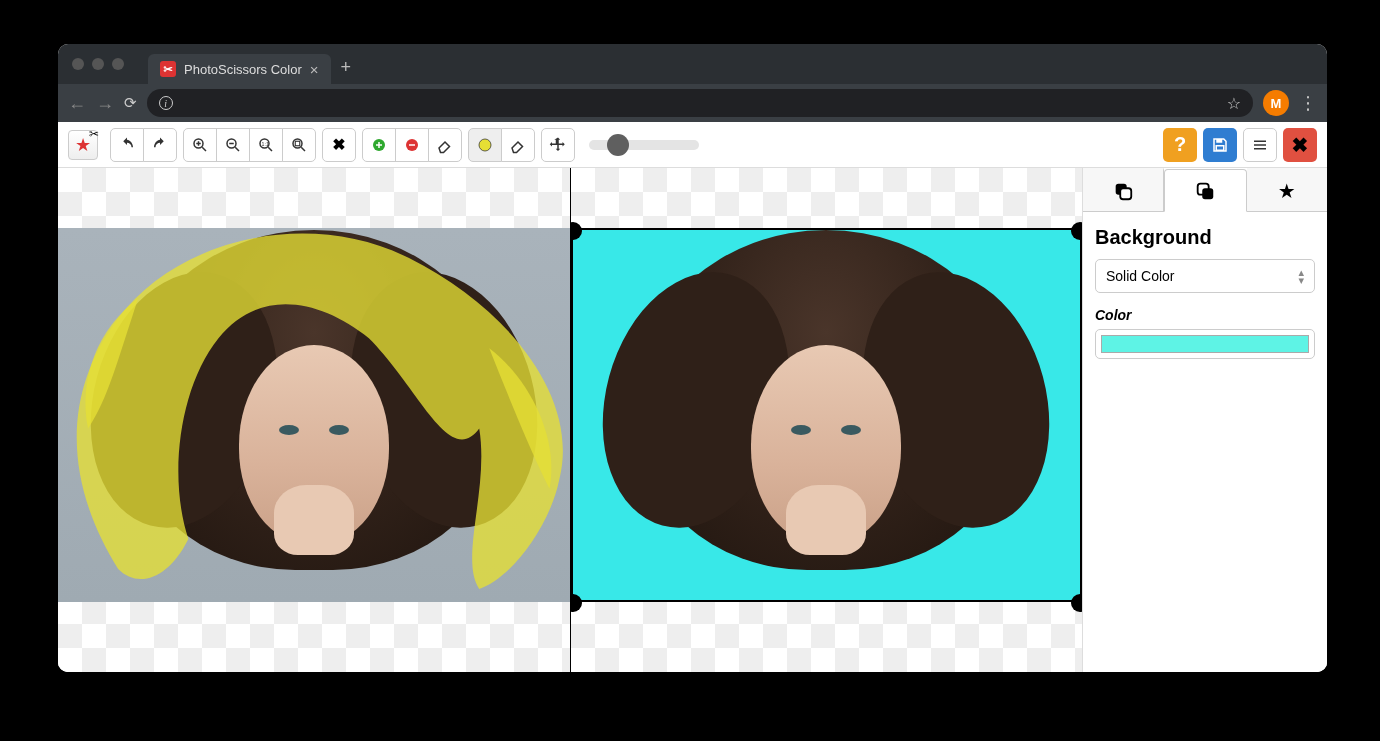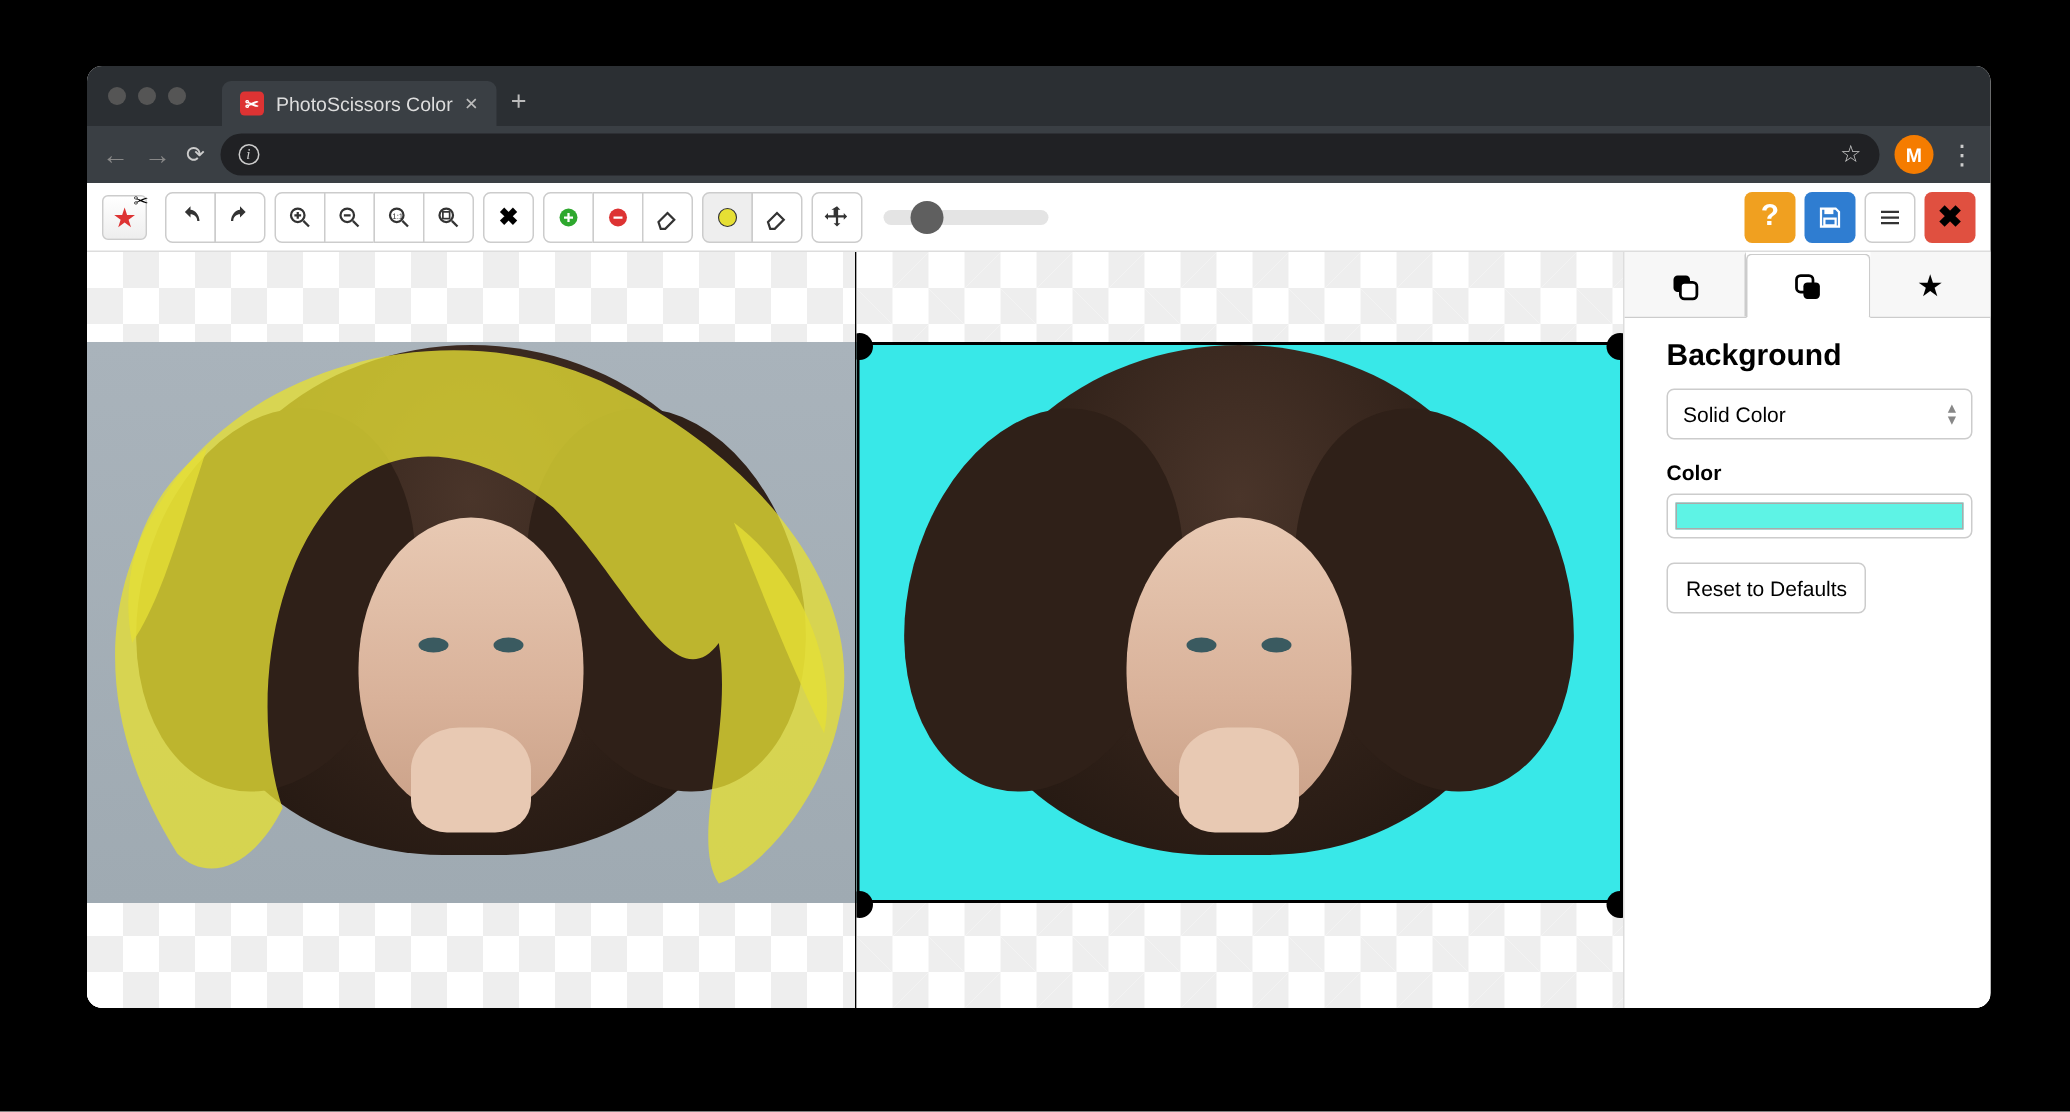--- a/index.html
+++ b/index.html
@@ -159,29 +159,29 @@
     height:44px; border-bottom:1px solid #ccc; display:flex;
   }
   .stab {
     flex:1; display:flex;align-items:center;justify-content:center; cursor:pointer;
     border-right:1px solid #ccc;
     border-top:2px solid transparent;
   }
   .stab:last-child{border-right:none;}
   .stab.active { border-top:1px solid #ccc;border-bottom:1px solid #fff;background:#fff; position:relative;top:1px;border-left:1px solid #ccc;border-right:1px solid #ccc;border-radius:4px 4px 0 0;}
   .stab:not(.active){background:#f7f7f7;}
-  .side-body { padding:10px 12px; font-size:14px;margin-left:16px; }
+  .side-body { padding:10px 12px; font-size:14px; }
   .side-body h3 { margin:4px 0 10px 0; font-size:20px; font-weight:700; }
   .select {
     width:100%; height:34px; border:1px solid #ccc; border-radius:5px;
     background:#fff; padding:0 10px; font-size:14px;
     display:flex; align-items:center; justify-content:space-between; cursor:pointer;
   }
   .select .chev { color:#888; font-size:11px; line-height:8px; }
-  .label { margin:14px 0 6px 0; font-weight:600; font-size:14px;}
+  .label { margin:14px 0 6px 0; font-weight:600; font-size:14px;font-style:italic;}
   .swatch-row{
     border:1px solid #ccc;border-radius:5px;padding:5px;
   }
   .swatch{ height:18px;background:#5ef3e5;border:1px solid #aaa; cursor:pointer;}
   .reset-btn{
     margin-top:16px;border:1px solid #ccc;background:#fff;border-radius:5px;
     padding:8px 12px;font-size:14px;cursor:pointer;
   }
   
   .logo-img{
@@ -401,19 +401,18 @@
         <div class="side-body">
           <h3>Background</h3>
           <div class="select">
             <span>Solid Color</span>
             <span class="chev">▴<br>▾</span>
           </div>
           <div class="label">Color</div>
           <div class="swatch-row">
             <div class="swatch" title="#5ef3e5"></div>
           </div>
-          <button class="reset-btn">Reset to Defaults</button>
         </div>
       </div>
     </div>
 
   </div>
 </div>
 
 </body></html>

